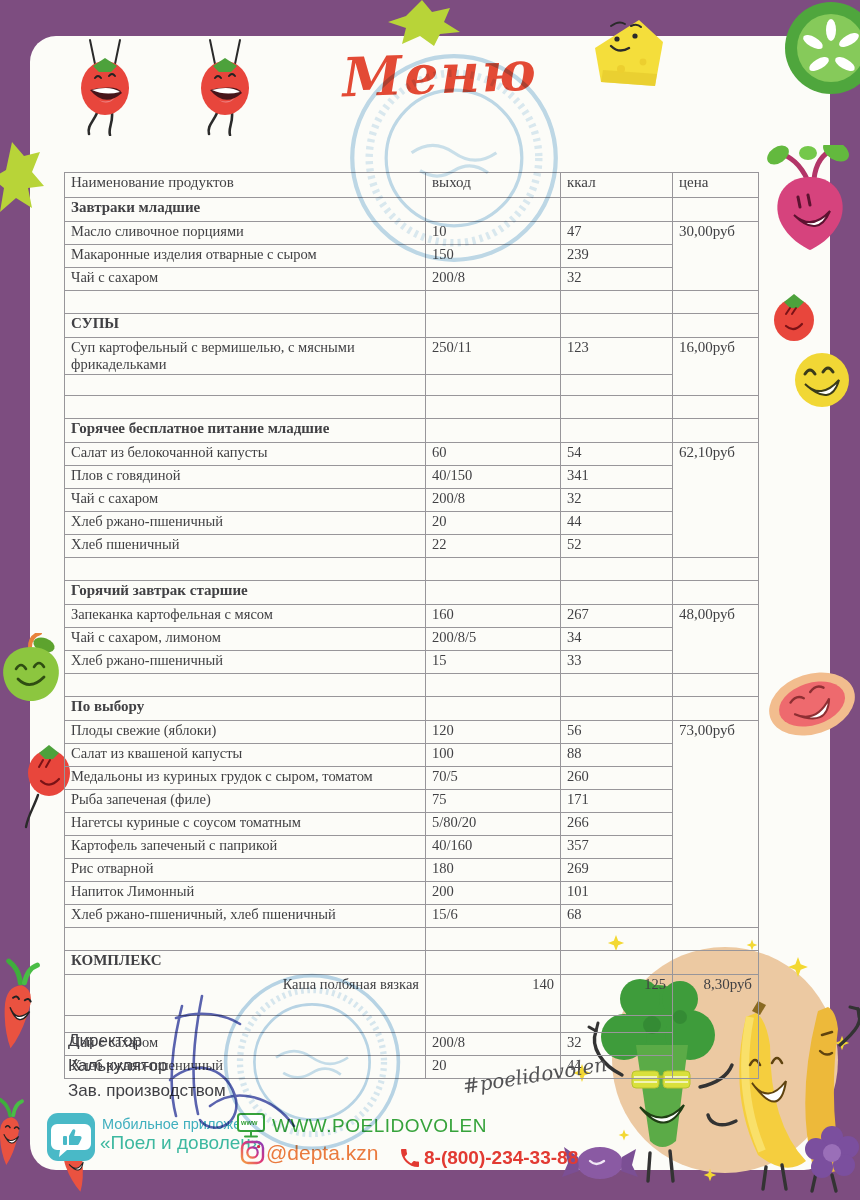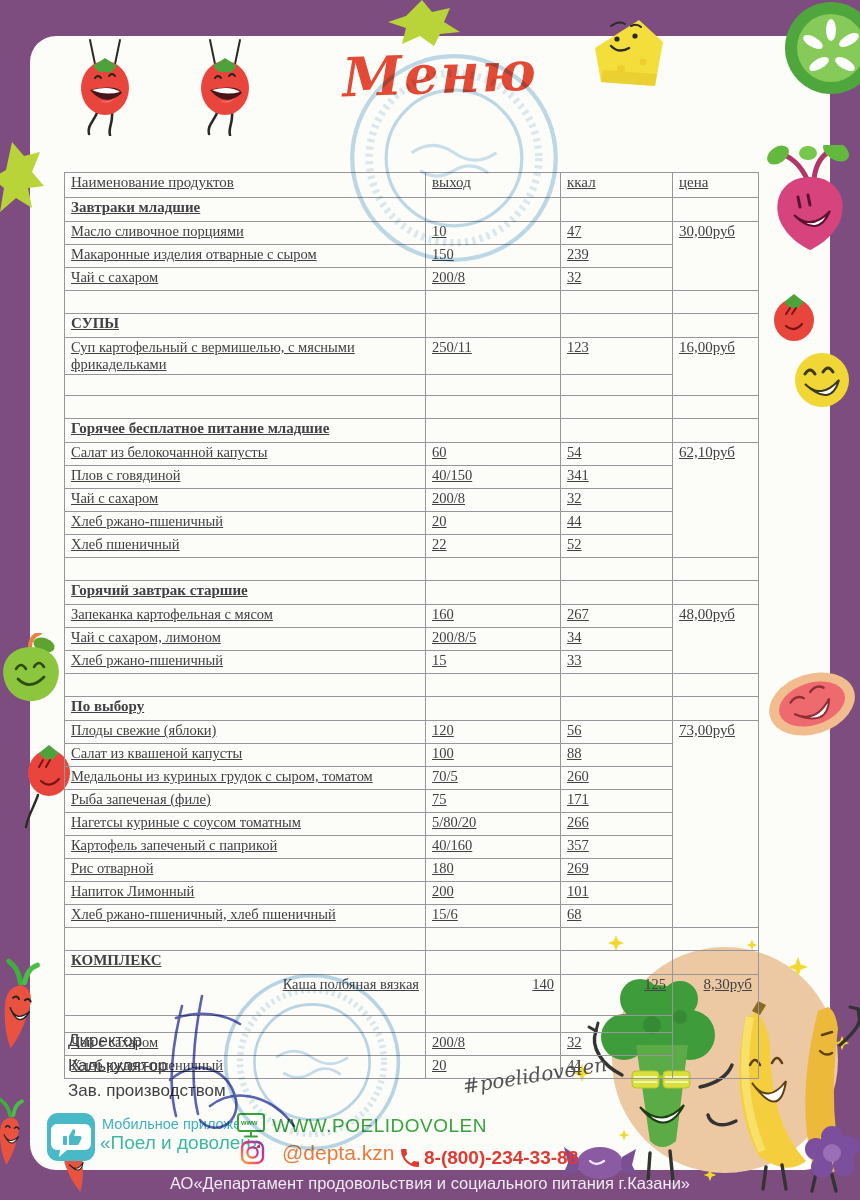--- a/index.html
+++ b/index.html
@@ -6,38 +6,38 @@
   .canvas{position:relative;width:860px;height:1200px;overflow:hidden;background:#7d4d80;font-family:"Liberation Sans",sans-serif;}
   .page{position:absolute;left:30px;top:36px;width:800px;height:1134px;background:#fcfcf8;border-radius:26px;z-index:1;}
   .deco{position:absolute;z-index:2;pointer-events:none;}
   .overink{position:absolute;z-index:5;pointer-events:none;mix-blend-mode:multiply;}
   .title{position:absolute;left:290px;top:42px;width:300px;text-align:center;z-index:4;
          font-family:"DejaVu Serif",serif;font-style:italic;font-weight:bold;font-size:54px;
          letter-spacing:2px;color:#e34a35;transform:rotate(-2deg);}
   .date{position:absolute;left:270px;top:112px;width:340px;text-align:center;z-index:4;
         font-size:28px;color:#3e3e40;}
   table.menu{position:absolute;left:64px;top:172px;width:694px;border-collapse:collapse;z-index:3;
-        font-family:"Liberation Serif","DejaVu Serif",serif;color:#414144;font-size:14.5px;table-layout:fixed;text-decoration:underline;}
+        font-family:"Liberation Serif","DejaVu Serif",serif;color:#414144;font-size:14.5px;table-layout:fixed;}
   table.menu td, table.menu th{border:1px solid #98969a;padding:1px 6px;vertical-align:top;text-align:left;background:transparent;font-weight:normal;overflow:hidden;}
   table.menu th{height:22px;font-size:15px;}
   th.c-name{text-align:center;}
   col.c1{width:361px;}col.c2{width:135px;}col.c3{width:112px;}col.c4{width:86px;}
   tr.section td{font-weight:bold;font-size:15px;height:21px;}
   tr.item td{height:20px;}
   tr.item.tall td{height:38px;text-align:right;}
   td.price{font-weight:bold;font-size:15px;padding-top:3px;}
   .wrapbox{width:318px;}
   .sig-labels{position:absolute;left:68px;top:1028px;z-index:4;font-size:17px;color:#3f3f44;line-height:25px;}
   .hashtag{position:absolute;left:462px;top:1062px;width:160px;z-index:4;transform:rotate(-9deg);
            font-family:"DejaVu Serif",serif;font-style:italic;font-size:20px;color:#525254;}
   .contact-text{position:absolute;z-index:4;white-space:nowrap;}
   .app-l1{left:102px;top:1116px;font-size:14.5px;color:#3fafbe;}
   .app-l2{left:100px;top:1132px;font-size:19px;color:#3db8a0;}
   .web-t{left:272px;top:1115px;font-size:19px;font-weight:normal;color:#36a33b;letter-spacing:.5px;}
-  .ig-t{left:282px;top:1141px;font-size:21px;color:#ea7a3e;}
+  .ig-t{left:266px;top:1141px;font-size:21px;color:#ea7a3e;}
   .ph-t{left:424px;top:1147px;font-size:19px;font-weight:bold;color:#e23a32;}
   .bottom-bar-text{position:absolute;left:0;right:0;top:1174px;text-align:center;z-index:4;
            font-size:16.5px;color:#f2e9f3;}
 </style>
 </head>
 <body>
 
 <div class="canvas" style="background: rgb(125, 77, 128);">
 
   <svg width="0" height="0" style="position:absolute" aria-hidden="true">
@@ -517,14 +517,13 @@
     <circle cx="12.5" cy="12.5" r="5.2" fill="none" stroke="url(#igGrad)" stroke-width="2.2"></circle>
     <circle cx="18.6" cy="6.6" r="1.6" fill="#dc2743"></circle>
   </svg>
   <div class="contact-text ig-t">@depta.kzn</div>
 
   <svg class="contact-text" style="left:398px;top:1146px" width="24" height="24" viewBox="0 0 24 24">
     <path d="M6.62 10.79c1.44 2.83 3.76 5.14 6.59 6.59l2.2-2.2c.27-.27.67-.36 1.02-.24 1.12.37 2.33.57 3.57.57.55 0 1 .45 1 1V20c0 .55-.45 1-1 1-9.39 0-17-7.61-17-17 0-.55.45-1 1-1h3.5c.55 0 1 .45 1 1 0 1.25.2 2.45.57 3.57.11.35.03.74-.25 1.02l-2.2 2.2z" fill="#e23a32"></path>
   </svg>
   <div class="contact-text ph-t">8-(800)-234-33-88</div>
 
-  <div class="bottom-bar-text">АО«Департамент продовольствия и социального питания г.Казани»</div>
 </div>
 
 </body></html>

